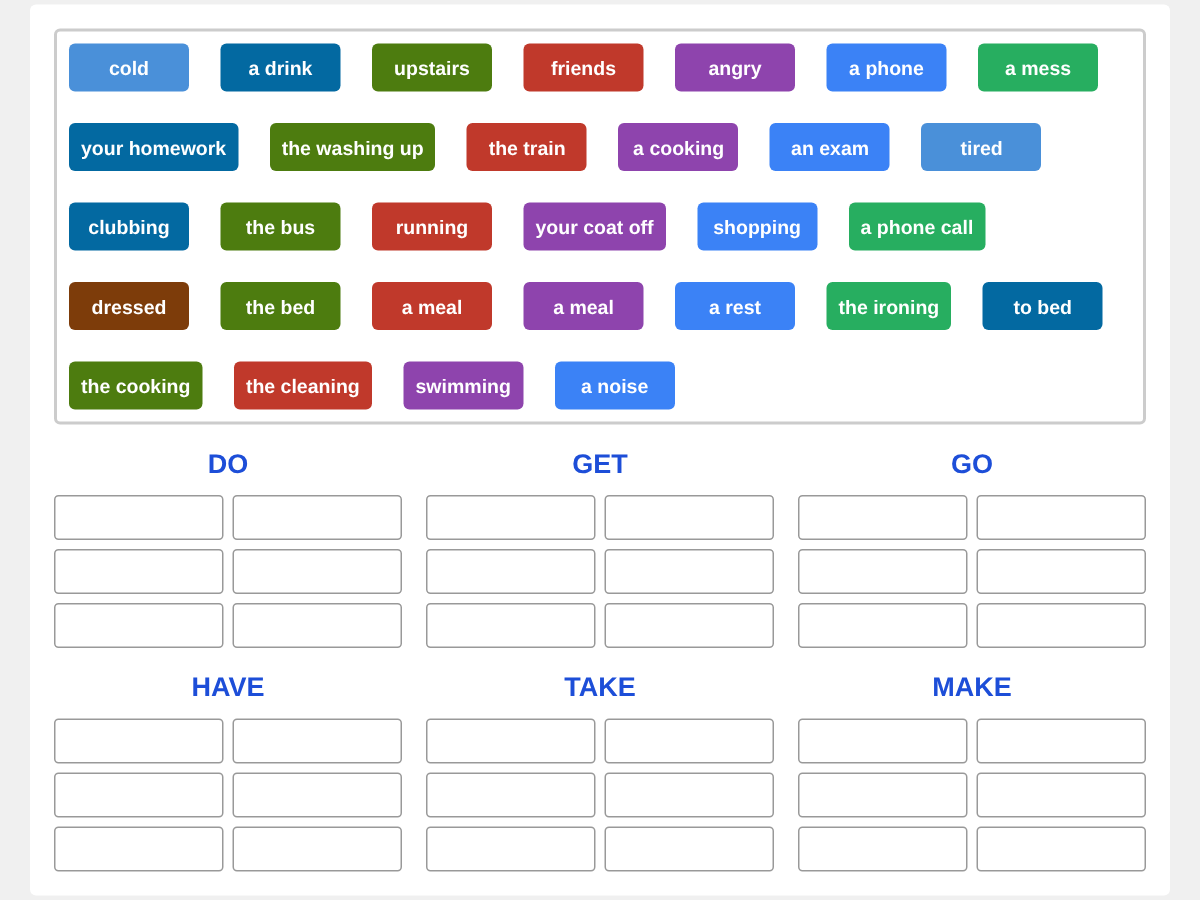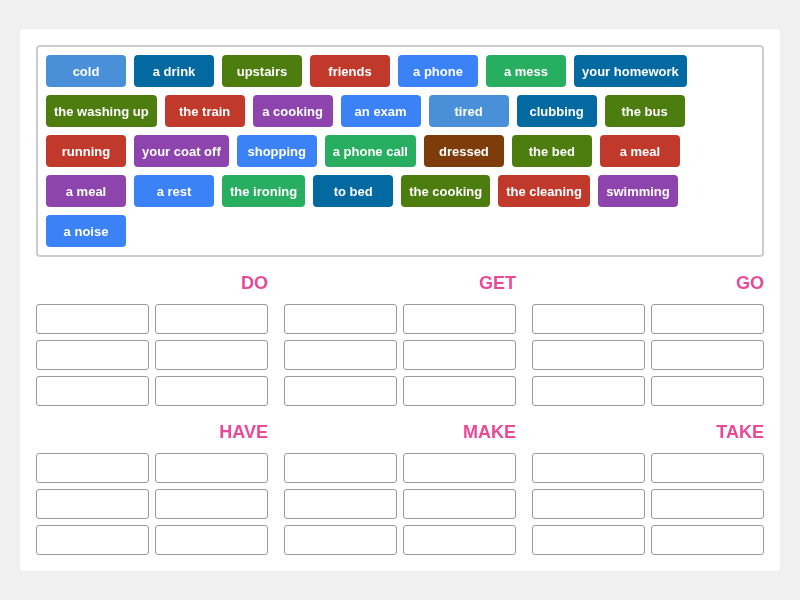--- a/index.html
+++ b/index.html
@@ -20,21 +20,21 @@
       border-radius: 4px;
     }
     
     .tiles-area {
       border: 2px solid #ccc;
       border-radius: 4px;
       padding: 8px;
       margin-bottom: 16px;
       display: flex;
       flex-wrap: wrap;
-      gap: 8px;
+      gap: 21px;
     }
     .tile {
       display: inline-flex;
       align-items: center;
       justify-content: center;
       padding: 4px 8px;
       border-radius: 4px;
       color: white;
       font-size: 13px;
       font-weight: bold;
@@ -55,25 +55,25 @@
     
     .categories {
       display: flex;
       justify-content: space-between;
       gap: 16px;
     }
     .category-group {
       flex: 1;
     }
     .category-title {
-      text-align: right;
+      text-align: center;
       font-size: 18px;
       font-weight: bold;
       margin-bottom: 10px;
-      color: #ec4899;
+      color: #1d4ed8;
     }
     .drop-grid {
       display: grid;
       grid-template-columns: 1fr 1fr;
       gap: 6px;
     }
     .drop-box {
       border: 1.5px solid #999;
       border-radius: 3px;
       height: 30px;
@@ -83,20 +83,21 @@
 </head>
 <body>
 
 <div class="main-container">
 
   <div class="tiles-area" id="tiles-container">
   <span class="tile tile-blue">cold</span>
       <span class="tile tile-orange">a drink</span>
       <span class="tile tile-teal">upstairs</span>
       <span class="tile tile-red">friends</span>
+      <span class="tile tile-purple">angry</span>
       <span class="tile tile-darkblue">a phone</span>
       <span class="tile tile-green">a mess</span>
       <span class="tile tile-orange">your homework</span>
       <span class="tile tile-teal">the washing up</span>
       <span class="tile tile-red">the train</span>
       <span class="tile tile-purple">a cooking</span>
       <span class="tile tile-darkblue">an exam</span>
       <span class="tile tile-blue">tired</span>
       <span class="tile tile-orange">clubbing</span>
       <span class="tile tile-teal">the bus</span>
@@ -159,32 +160,32 @@
       <div class="drop-grid">
         <div class="drop-box"></div>
         <div class="drop-box"></div>
         <div class="drop-box"></div>
         <div class="drop-box"></div>
         <div class="drop-box"></div>
         <div class="drop-box"></div>
       </div>
     </div>
     <div class="category-group">
-      <div class="category-title">MAKE</div>
+      <div class="category-title">TAKE</div>
       <div class="drop-grid">
         <div class="drop-box"></div>
         <div class="drop-box"></div>
         <div class="drop-box"></div>
         <div class="drop-box"></div>
         <div class="drop-box"></div>
         <div class="drop-box"></div>
       </div>
     </div>
     <div class="category-group">
-      <div class="category-title">TAKE</div>
+      <div class="category-title">MAKE</div>
       <div class="drop-grid">
         <div class="drop-box"></div>
         <div class="drop-box"></div>
         <div class="drop-box"></div>
         <div class="drop-box"></div>
         <div class="drop-box"></div>
         <div class="drop-box"></div>
       </div>
     </div>
   </div>

